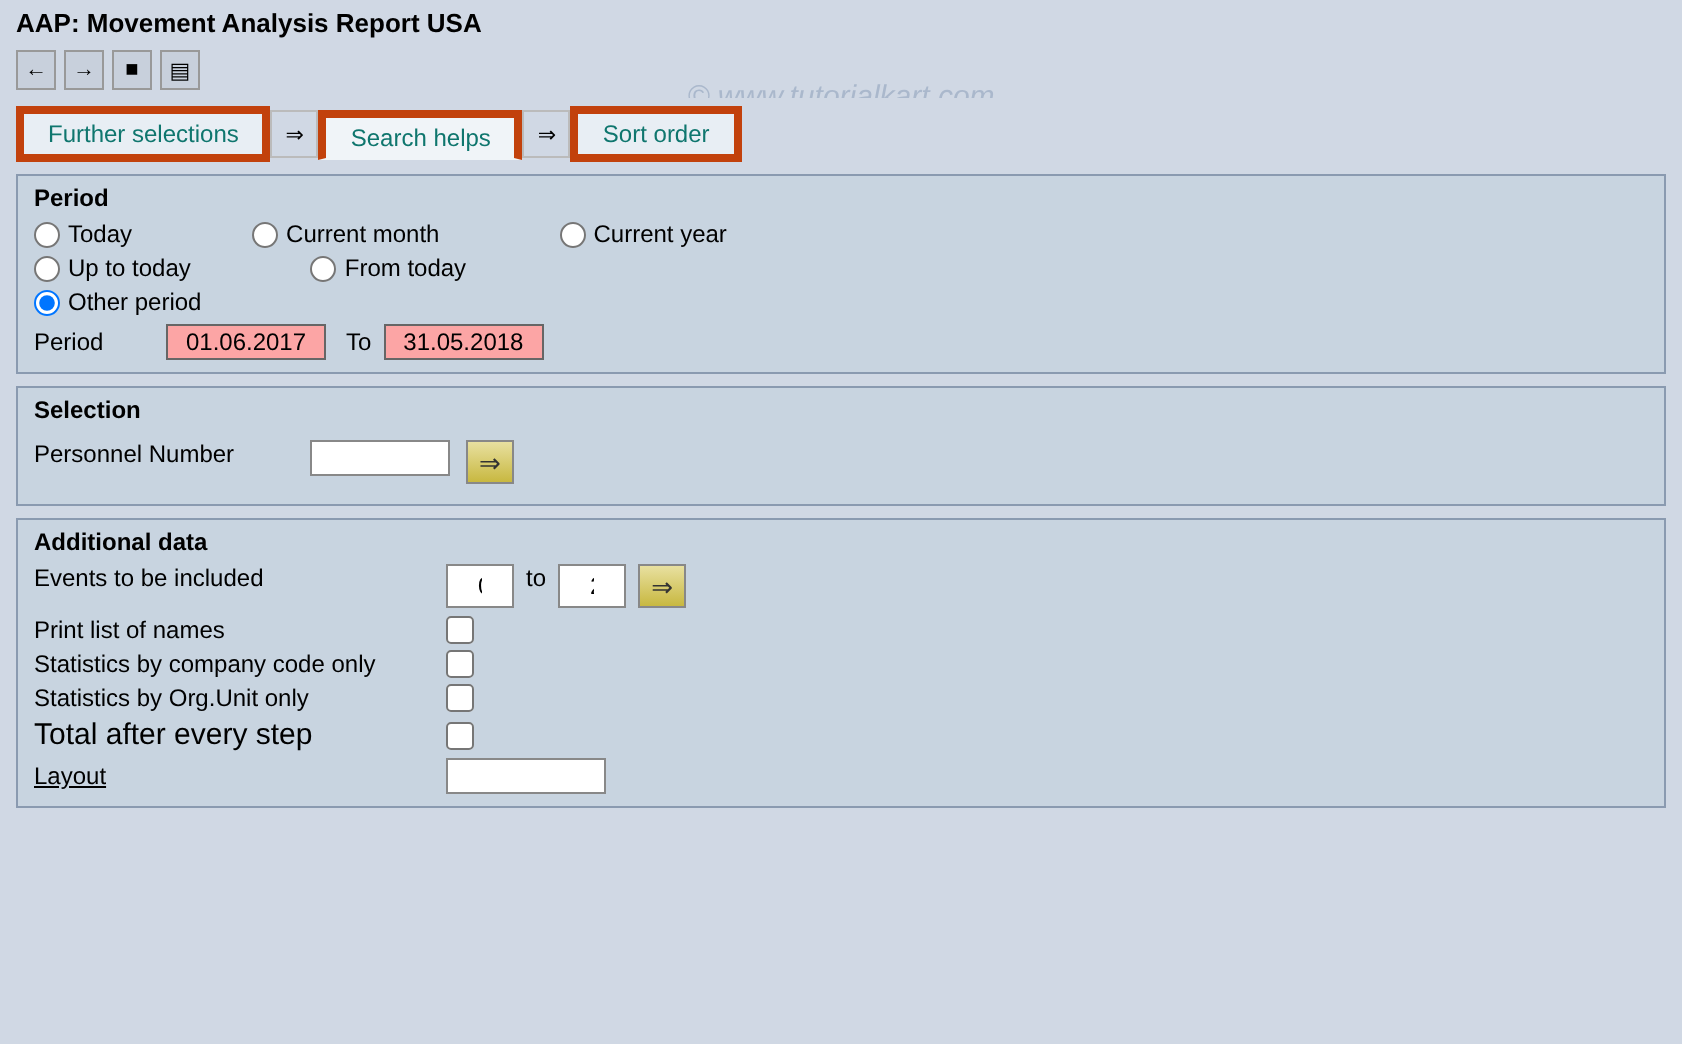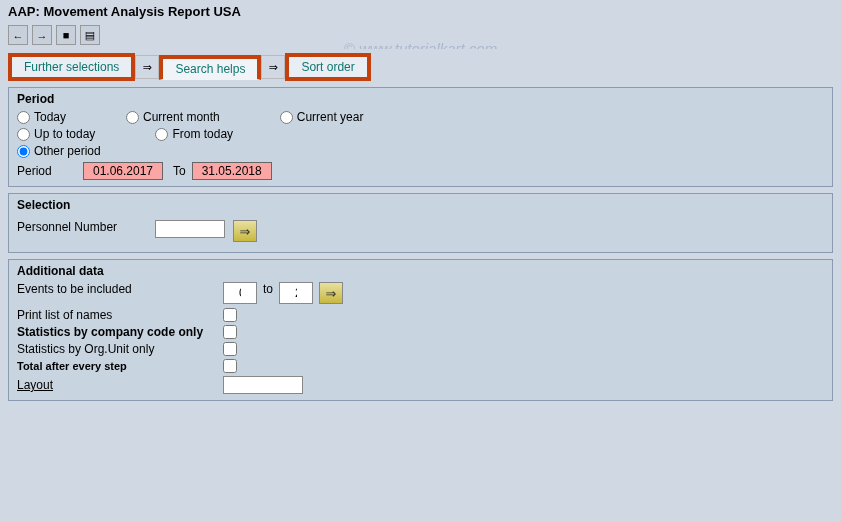--- a/index.html
+++ b/index.html
@@ -266,29 +266,29 @@
       <input type="text" class="small-input" value="01" style="">
       <span style="font-size:12px;">to</span>
       <input type="text" class="small-input" value="20" style="">
       <div class="arrow-btn">⇒</div>
     </div>
     <div style="display:flex; align-items:center; gap:6px; margin-bottom:3px;">
       <span style="width:200px; font-size:12px;">Print list of names</span>
       <input type="checkbox" class="checkbox-input" style="">
     </div>
     <div style="display:flex; align-items:center; gap:6px; margin-bottom:3px;">
-      <span style="width:200px; font-size:12px;font-weight:bold;">Statistics by company code only</span>
+      <span style="width:200px; font-size:12px;">Statistics by company code only</span>
       <input type="checkbox" class="checkbox-input" style="">
     </div>
     <div style="display:flex; align-items:center; gap:6px; margin-bottom:3px;">
       <span style="width:200px; font-size:12px;">Statistics by Org.Unit only</span>
       <input type="checkbox" class="checkbox-input" style="">
     </div>
     <div style="display:flex; align-items:center; gap:6px; margin-bottom:3px;">
-      <span style="width:200px; font-size:11px;font-weight:bold;">Total after every step</span>
+      <span style="width:200px; font-size:15px;">Total after every step</span>
       <input type="checkbox" class="checkbox-input" style="">
     </div>
     <div style="display:flex; align-items:center; gap:6px;text-decoration:underline;">
       <span style="width:200px; font-size:12px;">Layout</span>
       <input type="text" class="layout-input" style="">
     </div>
   </div>
 
 </div>
 

